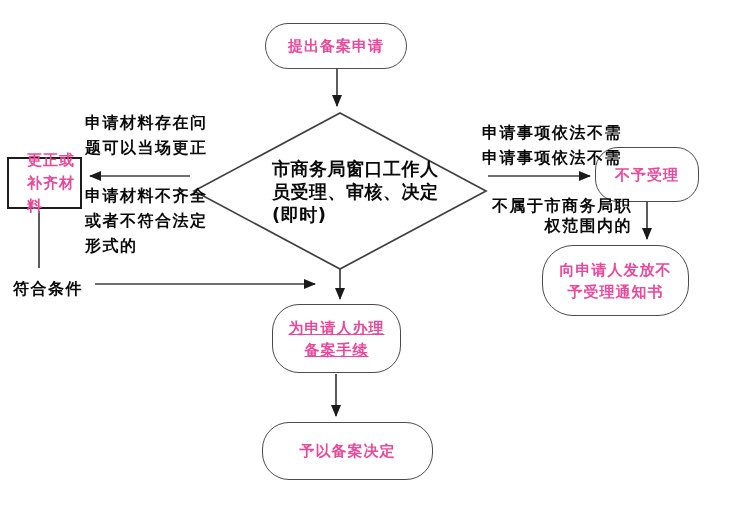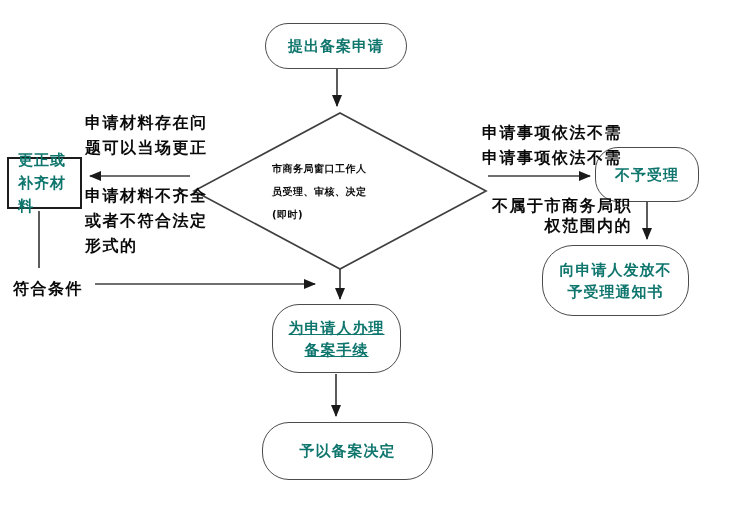--- a/index.html
+++ b/index.html
@@ -28,38 +28,38 @@
     background: #ffffff;
     display: flex;
     flex-direction: column;
     align-items: center;
     justify-content: center;
     text-align: center;
     font-size: 15px;
     font-weight: 600;
     letter-spacing: 1px;
     line-height: 22px;
-    color: #0f766e;
+    color: #ec4899;
   }
   .node.stadium-sm { border-radius: 23px; }
   .node.stadium-md { border-radius: 27px; }
   .node.stadium-lg { border-radius: 31px; justify-content: center; }
   .node.plain-rect {
     border: 2px solid #1c1c1c;
     border-radius: 0;
     align-items: flex-start;
     text-align: left;
-    padding-left: 9px;
+    padding-left: 18px;
     line-height: 23px;
   }
   .diamond-text {
     position: absolute;
     left: 272px;
     top: 157px;
-    font-size: 10px;
+    font-size: 18px;
     font-weight: 600;
     letter-spacing: 0.5px;
     line-height: 23px;
     text-align: left;
     white-space: nowrap;
   }
   .edge-label {
     position: absolute;
     font-size: 16px;
     font-weight: 600;

